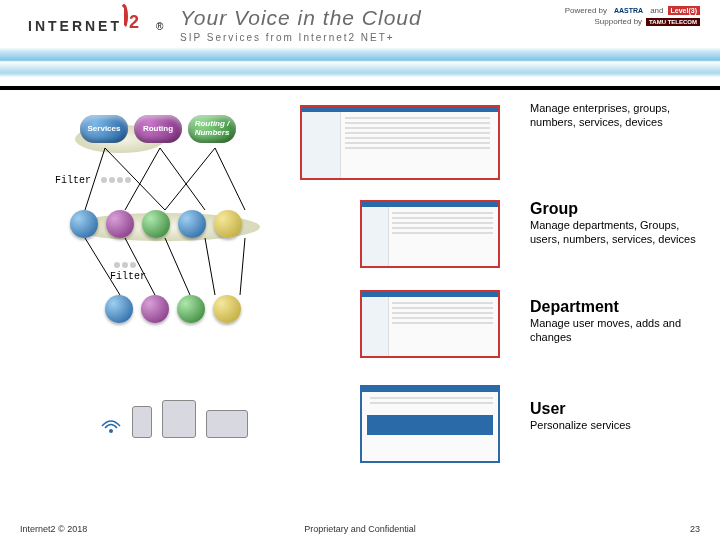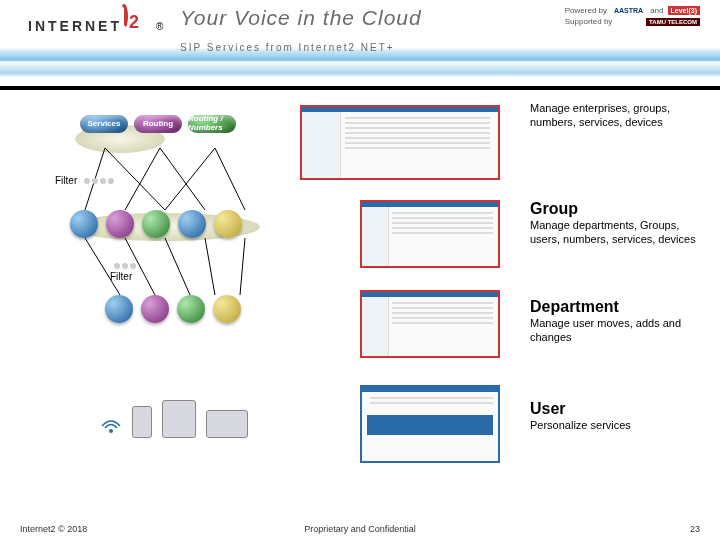--- a/index.html
+++ b/index.html
@@ -7,42 +7,42 @@
 
   .header { height: 90px; position: relative; background: linear-gradient(to bottom, #fff 0%, #fff 55%, #c9e6f5 60%, #7fc4e8 70%, #fff 72%, #e8f4fa 75%, #a8d8ec 85%, #fff 90%); border-bottom: 4px solid #000; }
   .logo-area { position: absolute; left: 28px; top: 8px; display: flex; align-items: center; }
   .logo-text { font-size: 14px; font-weight: bold; letter-spacing: 3px; color: #333; }
   .logo-swoosh { width: 36px; height: 36px; position: relative; margin-left: -2px; }
   .swoosh { width: 30px; height: 30px; border: 4px solid #c33; border-radius: 50%; border-left-color: transparent; border-bottom-color: transparent; transform: rotate(30deg); }
   .swoosh-num { position: absolute; top: 4px; left: 9px; font-size: 18px; font-weight: bold; color: #c33; }
   .reg { font-size: 10px; vertical-align: super; }
   .title-area { position: absolute; left: 180px; top: 6px; }
   .main-title { font-size: 21px; font-style: italic; color: #6a6a6a; letter-spacing: 1px; font-weight: normal; }
-  .sub-title { font-size: 10px; color: #6a6a6a; letter-spacing: 2px; margin-top: 12px; }
+  .sub-title { font-size: 10px; color: #6a6a6a; letter-spacing: 2px; margin-top: 2px; }
   .powered { position: absolute; right: 20px; top: 6px; font-size: 8px; color: #555; text-align: right; }
-  .powered-row { display: flex; align-items: center; gap: 4px; margin-bottom: 2px; justify-content: space-between; }
+  .powered-row { display: flex; align-items: center; gap: 4px; margin-bottom: 2px; justify-content: flex-end; }
   .plogo { display: inline-block; padding: 1px 3px; font-size: 7px; font-weight: bold; }
   .plogo.aastra { color: #003a70; }
   .plogo.level3 { background: #c33; color: #fff; }
   .plogo.tamu { background: #500000; color: #fff; font-size: 6px; }
 
   .content { position: absolute; top: 100px; left: 0; right: 0; bottom: 30px; }
 
   .bands { position: absolute; left: 70px; top: 25px; width: 210px; }
   .band { height: 28px; background: radial-gradient(ellipse at center, #f5f5e8 0%, #d8d8b8 60%, #c8c8a0 100%); border-radius: 50%; opacity: 0.9; }
   .band.b1 { width: 90px; margin-left: 5px; margin-bottom: 60px; }
   .band.b2 { width: 190px; margin-left: 0; }
 
   .pills { position: absolute; left: 80px; top: 15px; display: flex; gap: 6px; z-index: 2; }
-  .pill { width: 48px; height: 18px; border-radius: 17px; color: #fff; font-size: 8px; display: flex; align-items: center; justify-content: center; line-height: 1.1; font-weight: bold; box-shadow: inset 0 -3px 5px rgba(0,0,0,0.3), inset 0 3px 5px rgba(255,255,255,0.5); }
+  .pill { width: 48px; height: 28px; border-radius: 17px; color: #fff; font-size: 8px; display: flex; align-items: center; justify-content: center; text-align: center; line-height: 1.1; font-weight: bold; box-shadow: inset 0 -3px 5px rgba(0,0,0,0.3), inset 0 3px 5px rgba(255,255,255,0.5); }
   .pill.blue { background: radial-gradient(circle at 30% 30%, #7eb8e8, #1a5a9a); }
   .pill.purple { background: radial-gradient(circle at 30% 30%, #c878c8, #7a2a7a); }
   .pill.green { background: radial-gradient(circle at 30% 30%, #8ed88e, #2a7a2a); font-style: italic; }
 
-  .filter-label { position: absolute; font-size: 10px; color: #000; }
+  .filter-label { position: absolute; font-size: 10px; color: #000; font-family: Liberation Mono, monospace; }
   .filter-dots { display: inline-flex; gap: 2px; margin-left: 4px; }
   .dot { width: 6px; height: 6px; border-radius: 50%; background: #ccc; }
 
   .spheres { position: absolute; display: flex; gap: 8px; }
   .sphere { width: 28px; height: 28px; border-radius: 50%; box-shadow: 0 2px 3px rgba(0,0,0,0.3); }
   .sphere.blue { background: radial-gradient(circle at 30% 30%, #9ecff0, #1a5a9a); }
   .sphere.purple { background: radial-gradient(circle at 30% 30%, #d8a0d8, #7a2a7a); }
   .sphere.green { background: radial-gradient(circle at 30% 30%, #aee8ae, #2a7a2a); }
   .sphere.yellow { background: radial-gradient(circle at 30% 30%, #f5e89a, #b8a030); }
 

